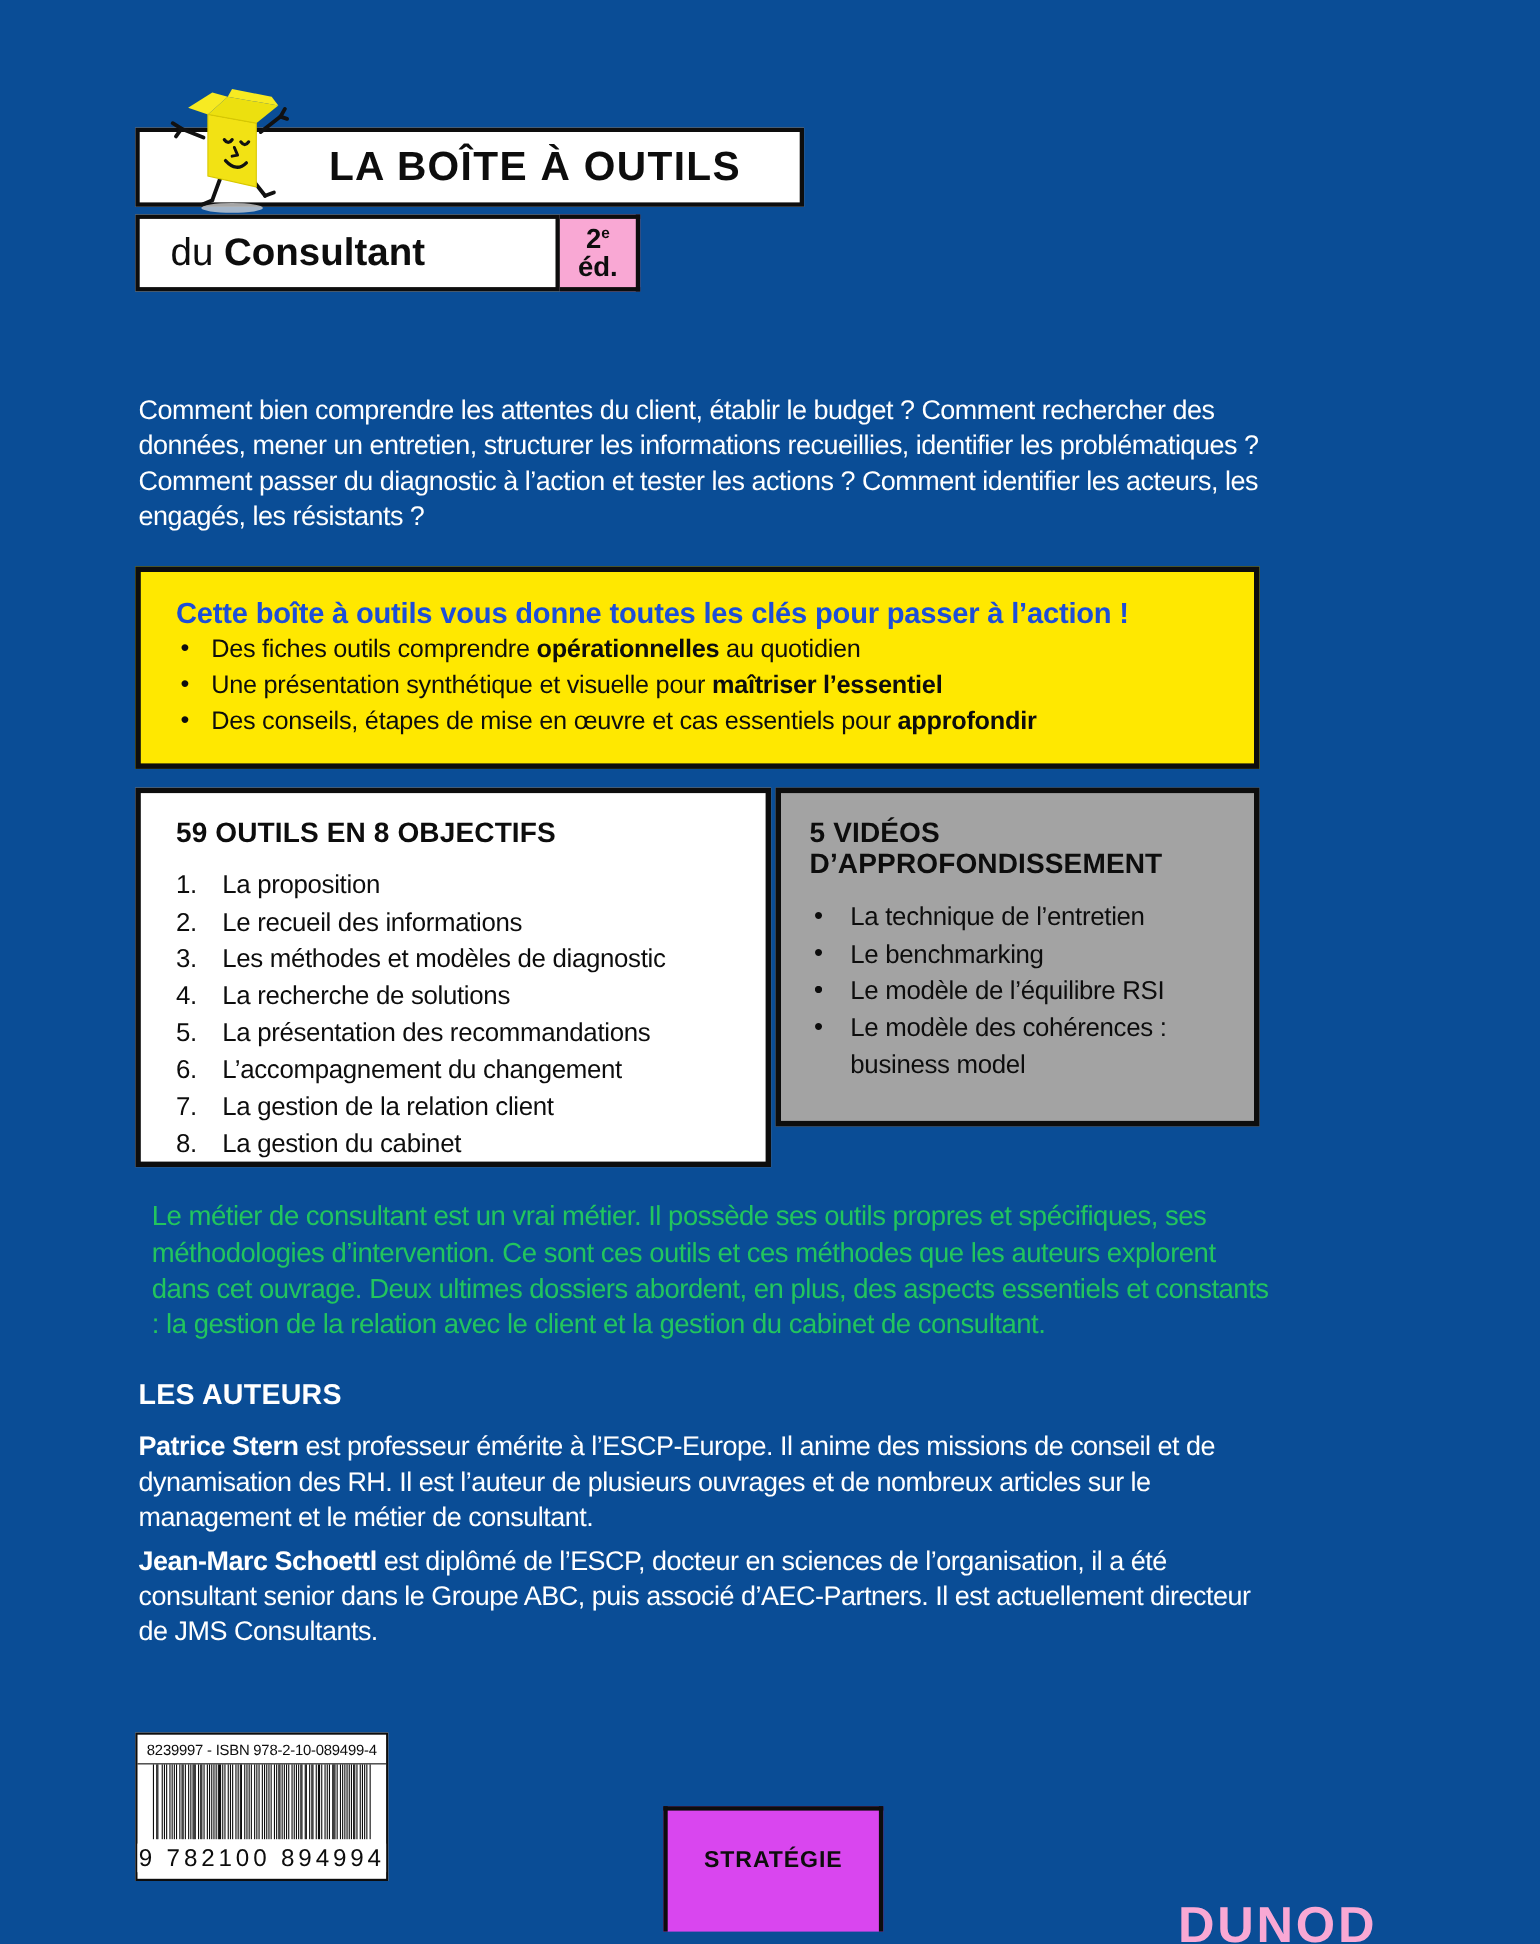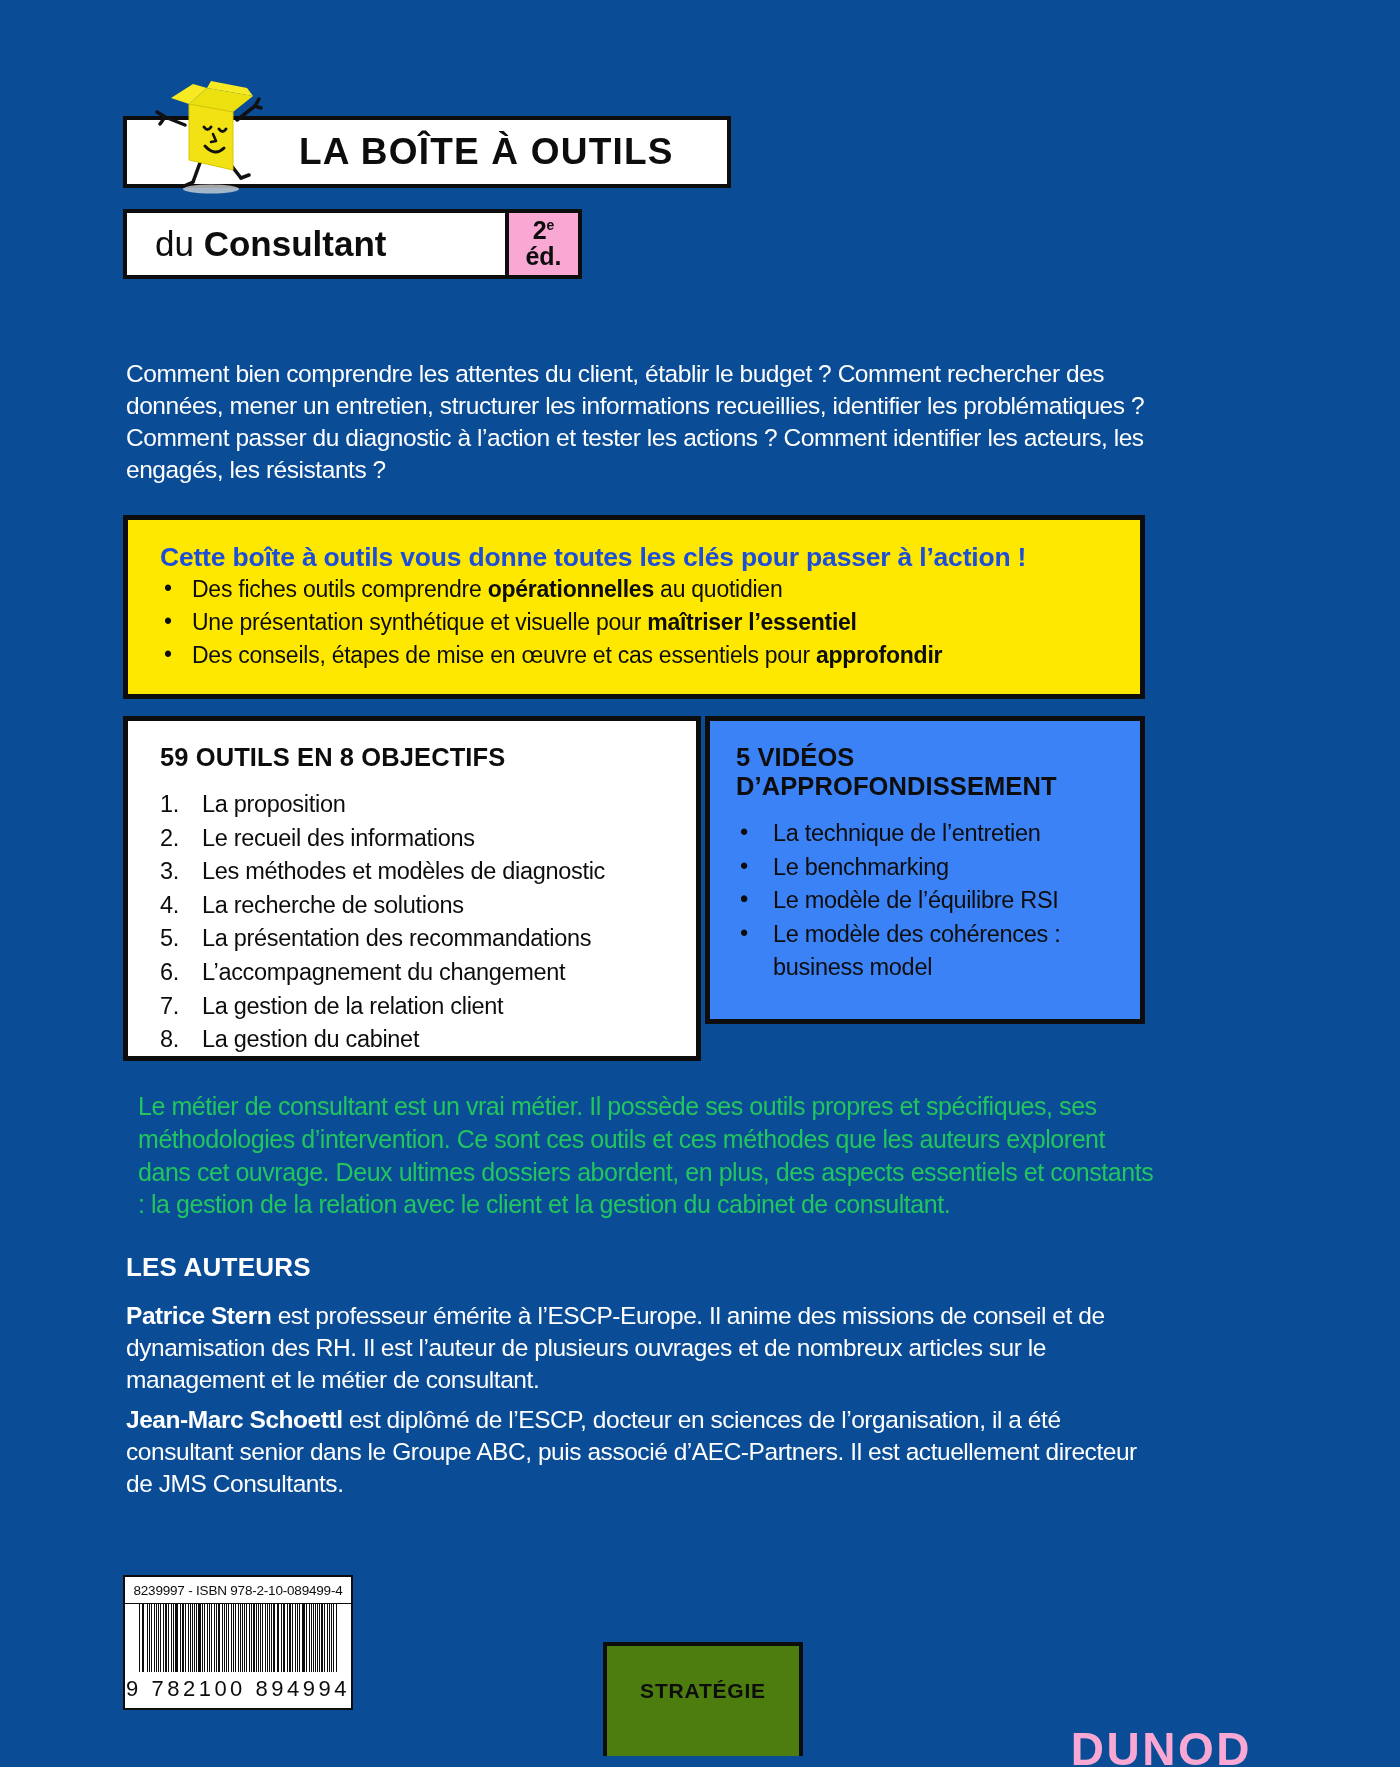--- a/index.html
+++ b/index.html
@@ -44,21 +44,21 @@
     font-weight: bold;
     font-size: 37px;
     letter-spacing: 1.2px;
     color: #0d0d0d;
     margin-left: 172px;
     white-space: nowrap;
   }
   .subtitle-row {
     display: flex;
     align-items: stretch;
-    margin-top: 21px;
+    margin-top: 7px;
   }
   .subtitle-bar {
     background: #ffffff;
     border: 4px solid #0d0d0d;
     box-sizing: border-box;
     width: 386px;
     height: 70px;
     display: flex;
     align-items: center;
     padding-left: 28px;
@@ -167,21 +167,21 @@
     border: 5px solid #0d0d0d;
     padding: 22px 18px 10px 32px;
   }
   .panel-teal {
     position: absolute;
     left: 582px;
     top: 0;
     width: 440px;
     height: 308px;
     box-sizing: border-box;
-    background: #3b82f6;
+    background: #a3a3a3;
     border: 5px solid #0d0d0d;
     padding: 22px 14px 10px 26px;
   }
   .panel-head {
     font-weight: bold;
     font-size: 25.5px;
     color: #0d0d0d;
     letter-spacing: 0.1px;
     margin-bottom: 16px;
   }
@@ -313,21 +313,21 @@
     background: #ffffff;
   }
 
   
   .strategie-tab {
     position: absolute;
     left: 603px;
     top: 1642px;
     width: 200px;
     height: 114px;
-    background: #4d7c0f;
+    background: #d946ef;
     border: 4px solid #0d0d0d;
     border-bottom: none;
     box-sizing: border-box;
     display: flex;
     justify-content: center;
     padding-top: 33px;
   }
   .strategie-label {
     font-weight: bold;
     font-size: 21px;

